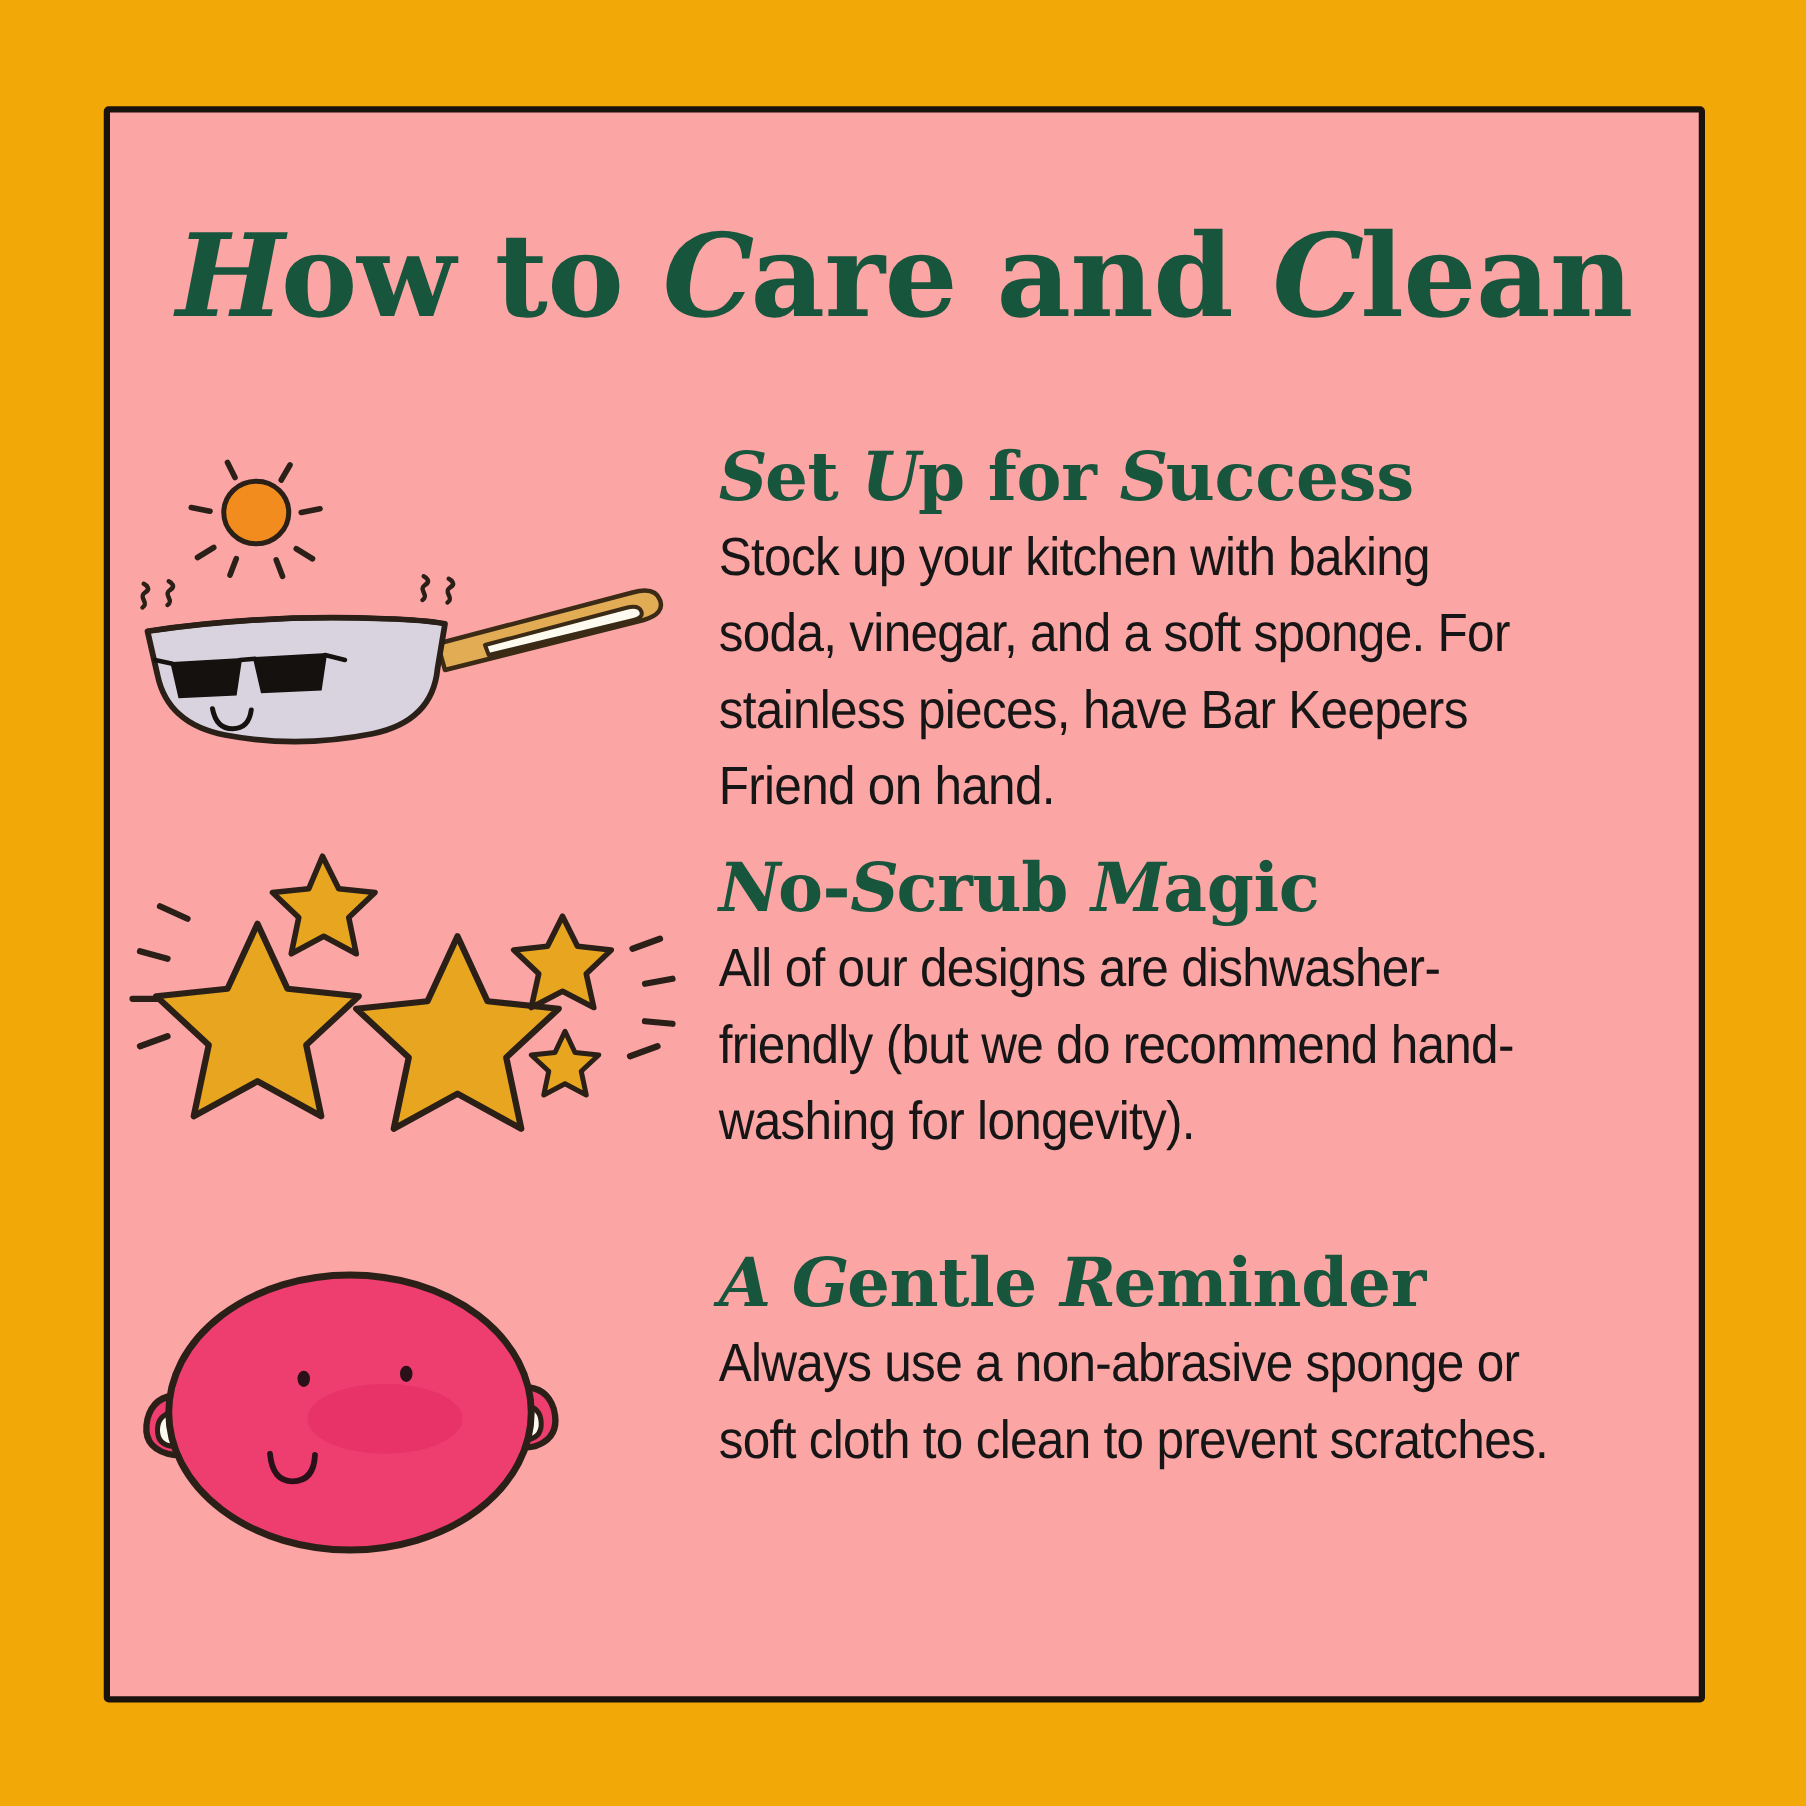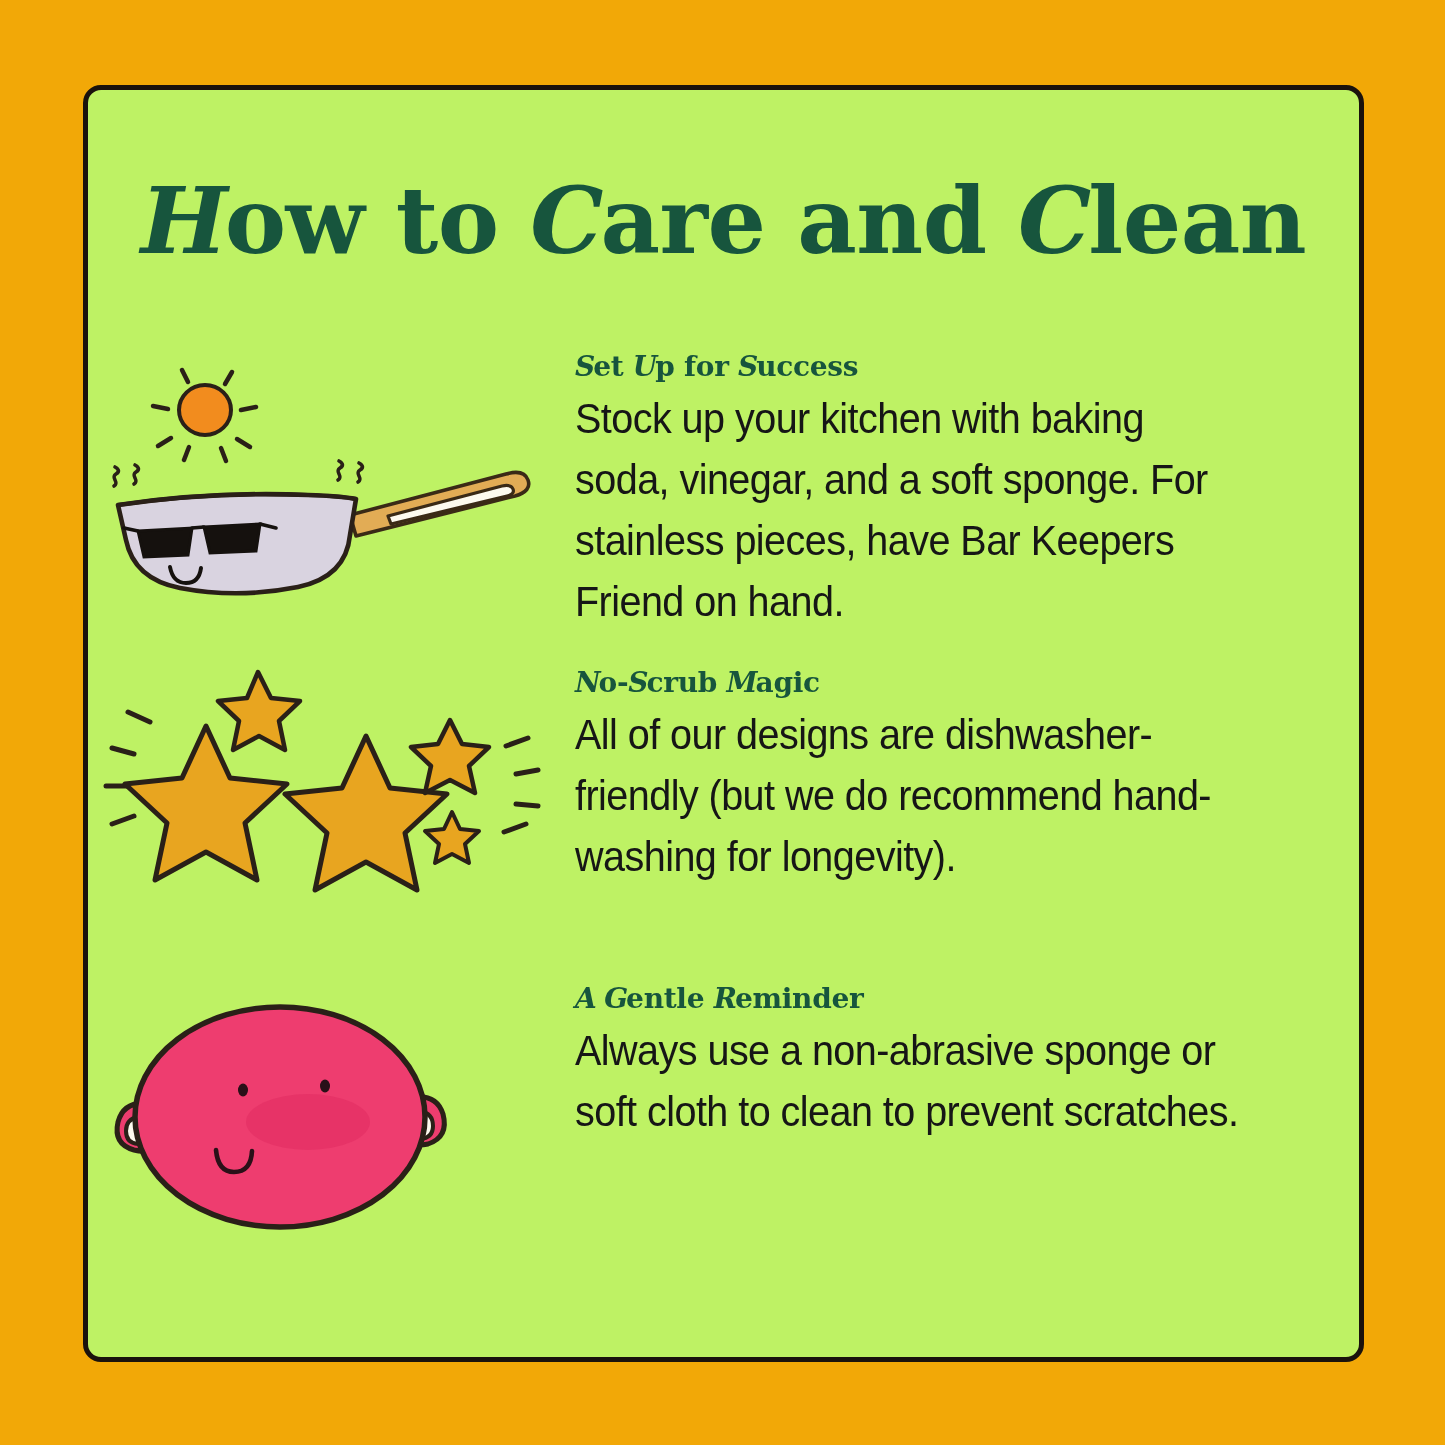--- a/index.html
+++ b/index.html
@@ -22,23 +22,23 @@
     background: #F2A807;
   }
 
   
   .card {
     position: absolute;
     left: 83px;
     top: 85px;
     width: 1281px;
     height: 1277px;
-    background: #bef264;
+    background: #fca5a5;
     border: 5px solid #1A120C;
-    border-radius: 18px;
+    border-radius: 4px;
     overflow: hidden;
   }
 
   
   .title {
     position: absolute;
     left: 0;
     top: 85px;
     width: 100%;
     text-align: center;
@@ -80,21 +80,21 @@
   .copy {
     flex: 1 1 auto;
     padding-right: 60px;
     padding-top: 4px;
   }
 
   .heading {
     color: #17553D;
     font-family: "DejaVu Serif", "Liberation Serif", serif;
     font-weight: 700;
-    font-size: 28px;
+    font-size: 54px;
     line-height: 1.08;
     letter-spacing: -0.3px;
     margin-bottom: 6px;
     white-space: nowrap;
   }
   .heading .swash {
     font-style: italic;
     letter-spacing: -2px;
   }
 

